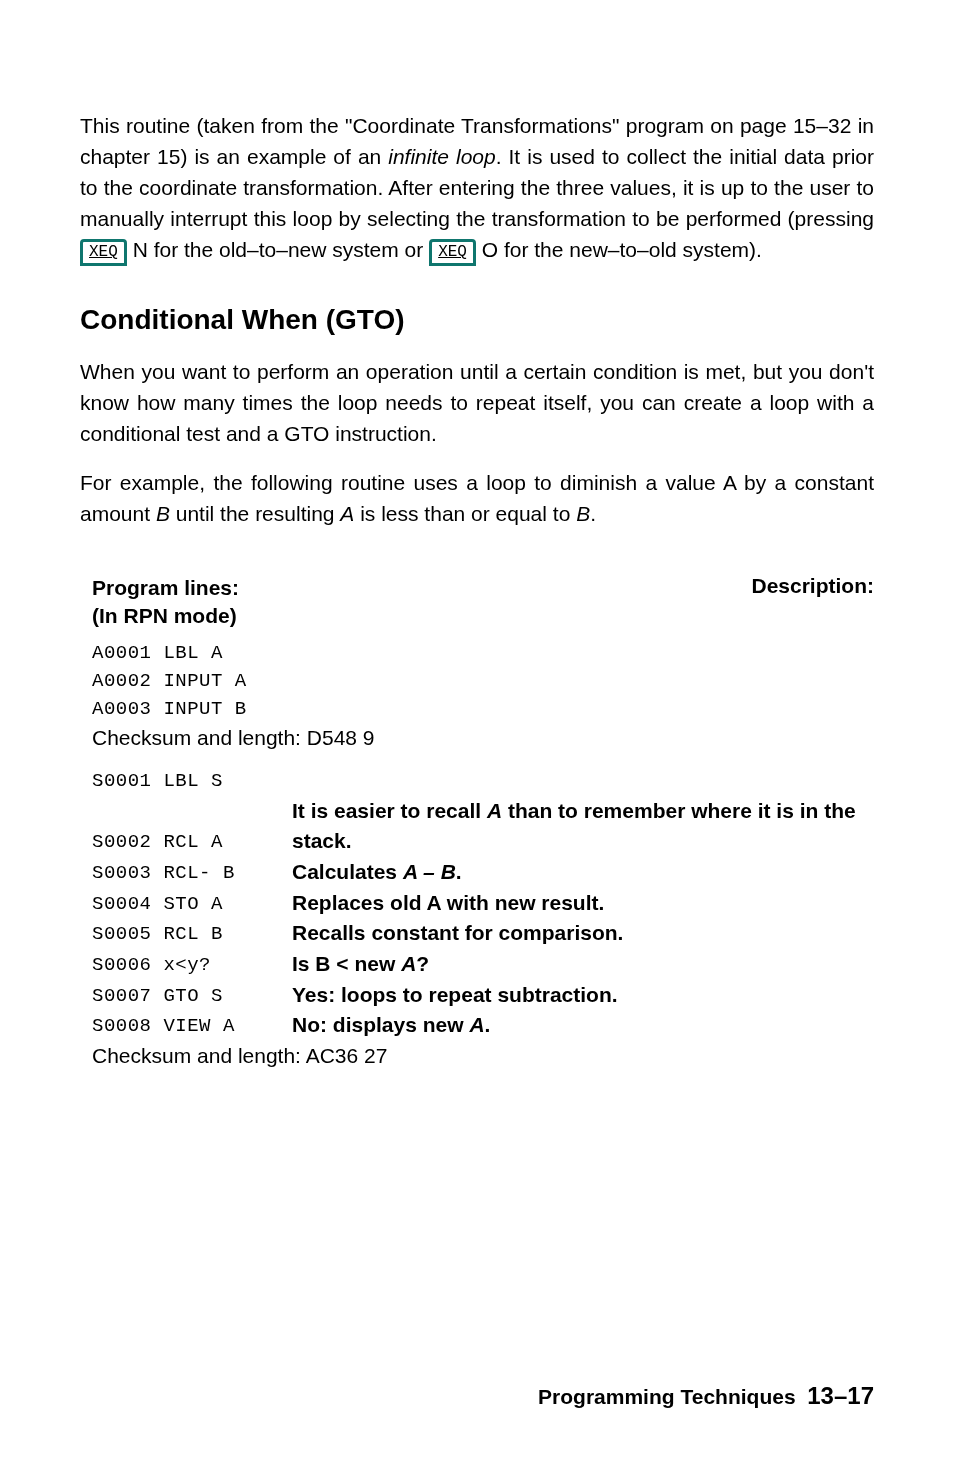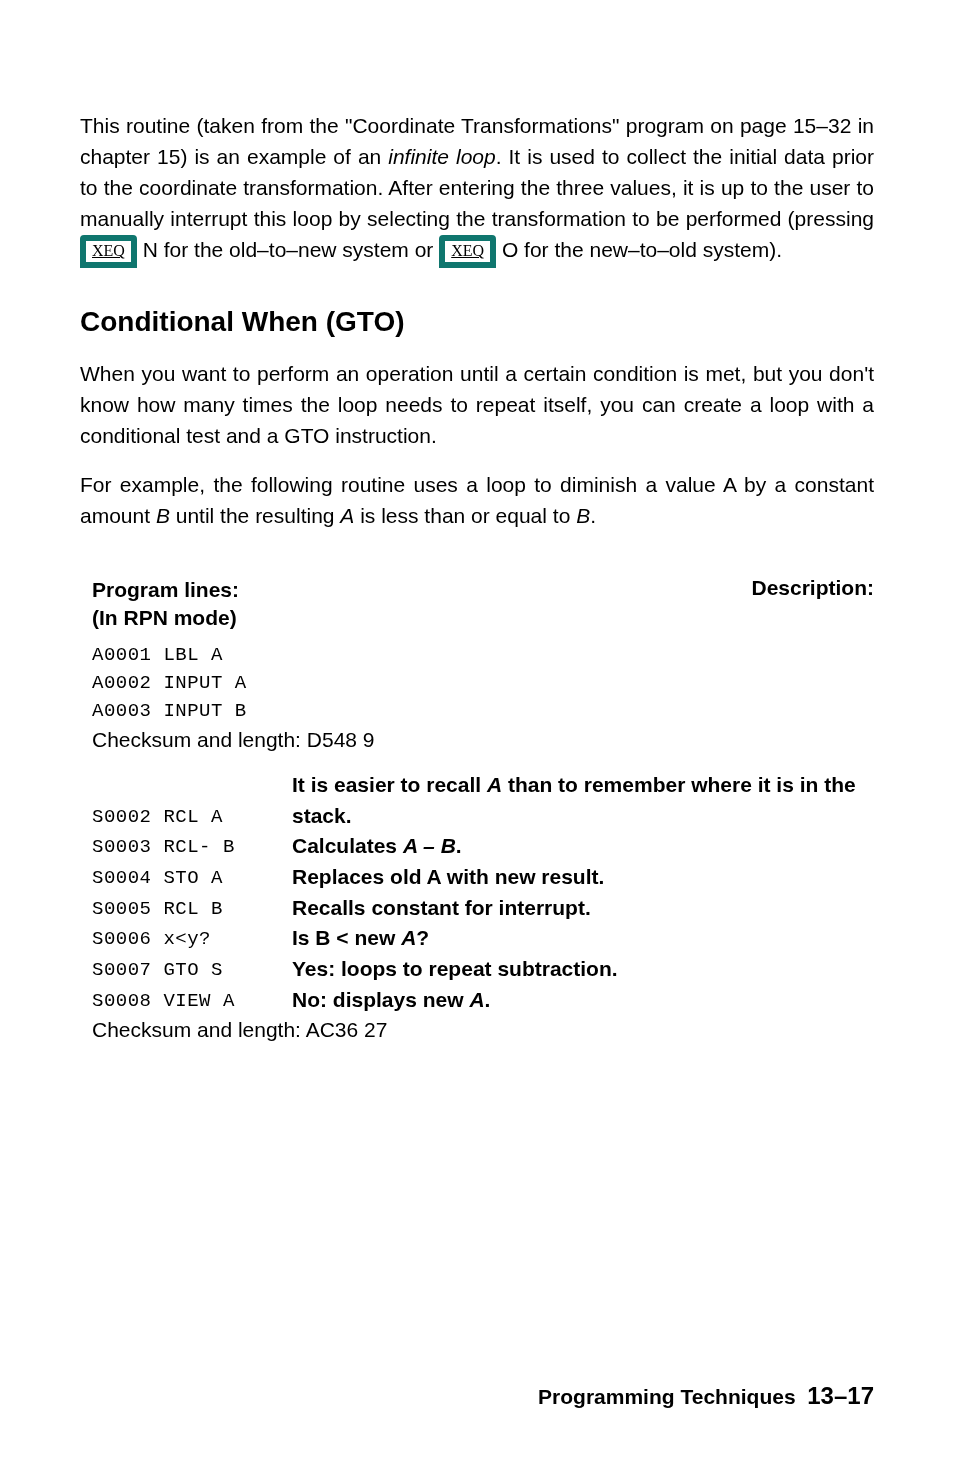--- a/index.html
+++ b/index.html
@@ -24,24 +24,24 @@
       font-weight: 300;
     }
     .intro-para {
       margin-bottom: 32px;
     }
     .italic {
       font-style: italic;
     }
     .key-box {
       display: inline-block;
-      border: 6px solid #0f766e;
+      border: 3px solid #0f766e;
       padding: 0px 6px;
       font-size: 16px;
-      font-family: Liberation Serif, serif;
+      font-family: Liberation Mono, monospace;
       border-top-left-radius: 4px;
       border-top-right-radius: 4px;
       text-decoration: underline;
       line-height: 1.3;
       vertical-align: 1px;
     }
     .heading {
       font-size: 28px;
       font-weight: bold;
       margin-top: 38px;
@@ -136,20 +136,23 @@
   <div class="row">
       <div class="col-left code-font">A0002 INPUT A</div>
     </div>
   <div class="row">
       <div class="col-left code-font">A0003 INPUT B</div>
     </div>
   <div class="full-row">Checksum and length: D548   9</div>
 
   <div class="section-gap"></div>
 
+  <div class="row">
+      <div class="col-left code-font">S0001 LBL S</div>
+    </div>
 
   <div class="row">
     <div class="col-left code-font">S0002 RCL A</div>
     <div class="desc-narrow">
       <span>It is easier to recall </span><span class="italic">A</span><span> than to remember where it is in the stack.</span>
     </div>
   </div>
 
   <div class="row">
     <div class="col-left code-font">S0003 RCL- B</div>
@@ -158,21 +161,21 @@
     </div>
   </div>
 
   <div class="row">
     <div class="col-left code-font">S0004 STO A</div>
     <div class="desc-narrow">Replaces old A with new result.</div>
   </div>
 
   <div class="row">
     <div class="col-left code-font">S0005 RCL B</div>
-    <div class="desc-narrow">Recalls constant for interrupt.</div>
+    <div class="desc-narrow">Recalls constant for comparison.</div>
   </div>
 
   <div class="row">
     <div class="col-left code-font">S0006 x&lt;y?</div>
     <div class="desc-narrow">
       <span>Is B &lt; new </span><span class="italic">A</span><span>?</span>
     </div>
   </div>
 
   <div class="row">

